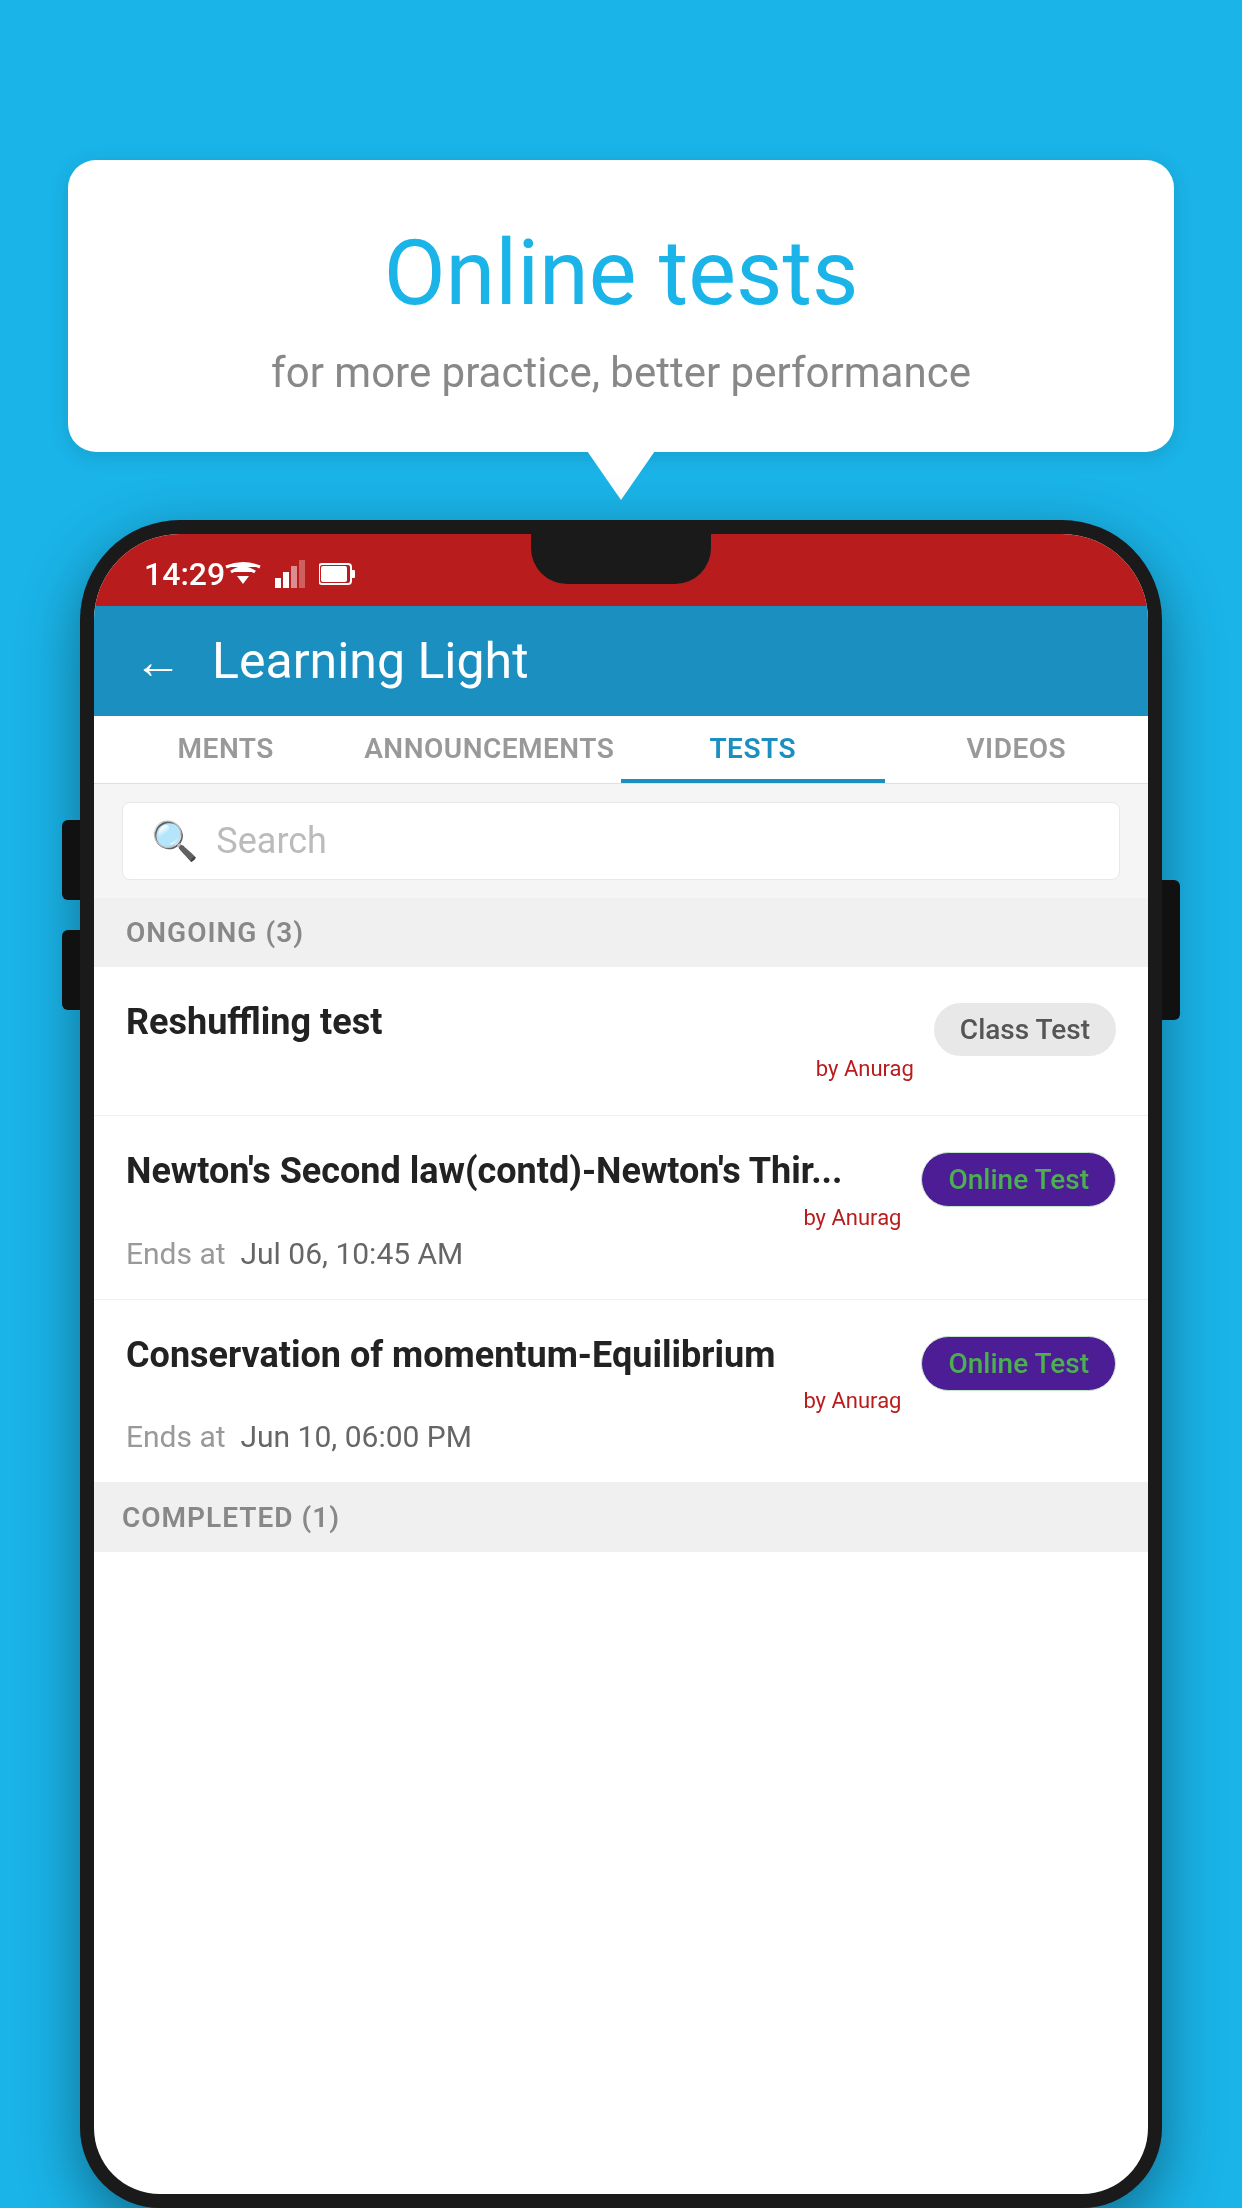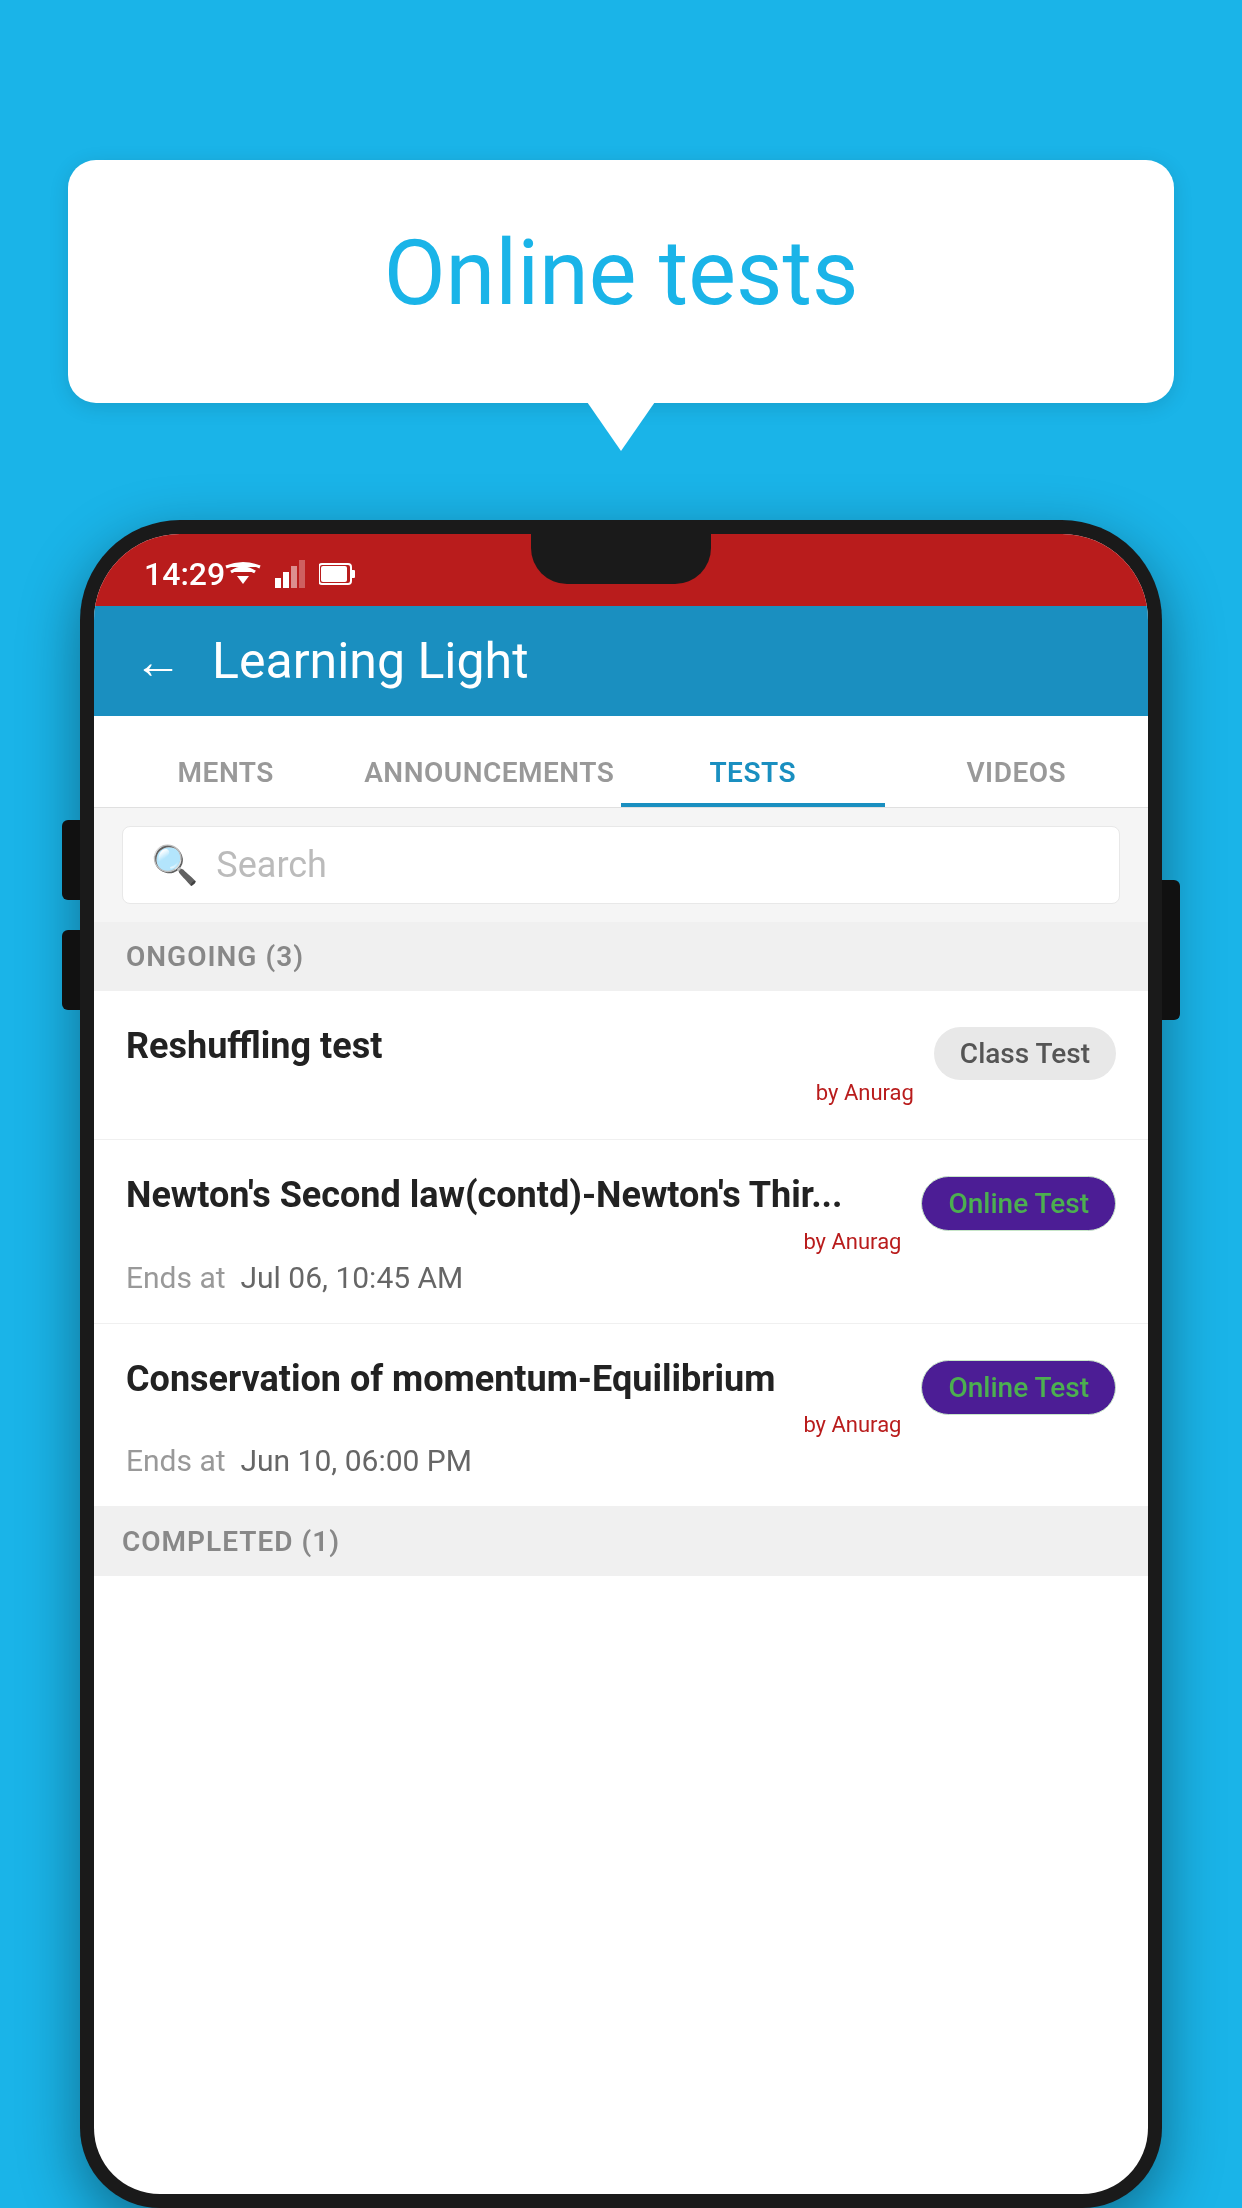--- a/index.html
+++ b/index.html
@@ -132,21 +132,21 @@
       color: white;
       font-size: 50px;
       font-weight: 400;
     }
 
     
     .tabs {
       background: white;
       display: flex;
       border-bottom: 1px solid #e0e0e0;
-      height: 92px;
+      height: 68px;
       align-items: flex-end;
     }
 
     .tab {
       flex: 1;
       text-align: center;
       padding-bottom: 18px;
       font-size: 28px;
       font-weight: 600;
       color: #999;
@@ -307,20 +307,21 @@
       color: #888;
       font-weight: 600;
       letter-spacing: 1px;
     }
   </style>
 </head>
 <body>
 
 <div class="speech-bubble">
   <div class="bubble-title">Online tests</div>
+  <div class="bubble-subtitle">for more practice, better performance</div>
 </div>
 
 <div class="phone-frame">
   <div class="side-btn-left"></div>
   <div class="side-btn-left2"></div>
   <div class="side-btn-right"></div>
 
   <div class="phone-screen">
 
     <div class="phone-notch"></div>

